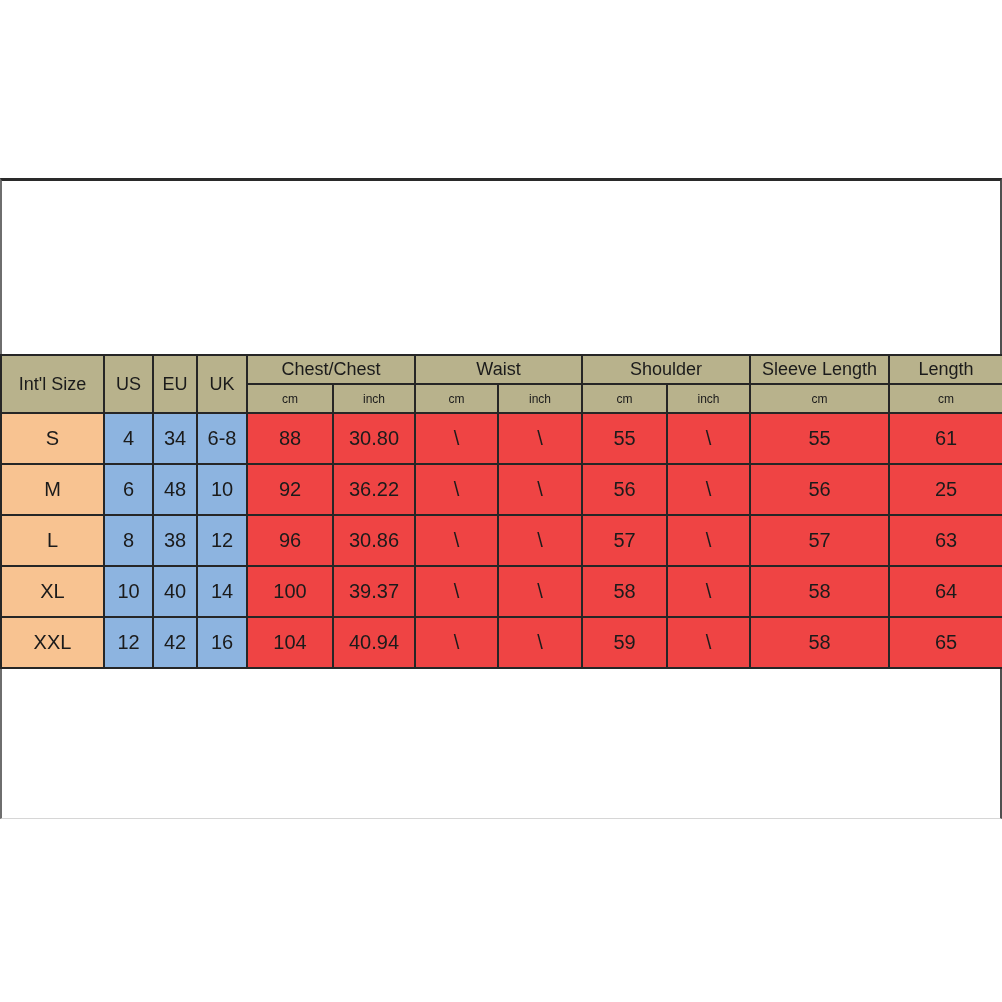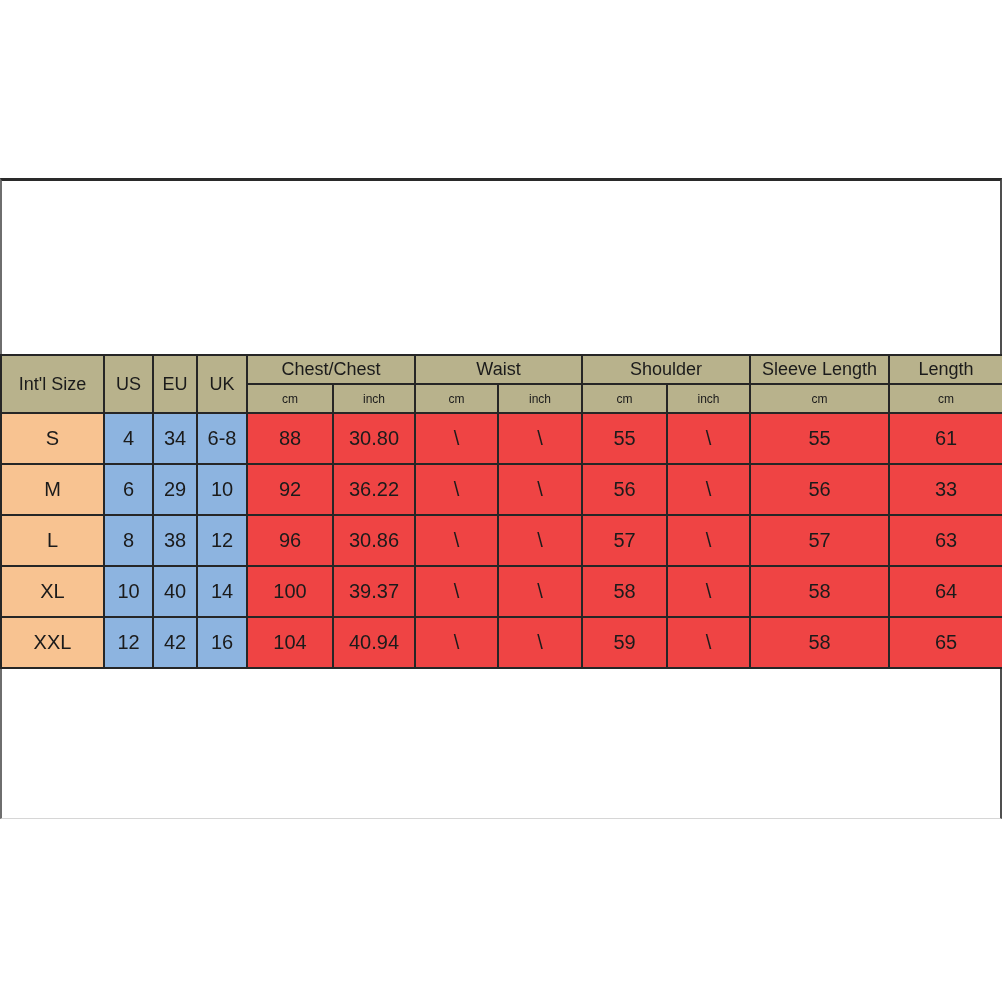--- a/index.html
+++ b/index.html
@@ -119,30 +119,30 @@
         <td>\</td>
         <td>\</td>
         <td>55</td>
         <td>\</td>
         <td>55</td>
         <td>61</td>
       </tr>
       <tr>
         <td class="size">M</td>
         <td class="blue">6</td>
-        <td class="blue">29</td>
+        <td class="blue">48</td>
         <td class="blue">10</td>
         <td>92</td>
         <td>36.22</td>
         <td>\</td>
         <td>\</td>
         <td>56</td>
         <td>\</td>
         <td>56</td>
-        <td>33</td>
+        <td>25</td>
       </tr>
       <tr>
         <td class="size">L</td>
         <td class="blue">8</td>
         <td class="blue">38</td>
         <td class="blue">12</td>
         <td>96</td>
         <td>30.86</td>
         <td>\</td>
         <td>\</td>

